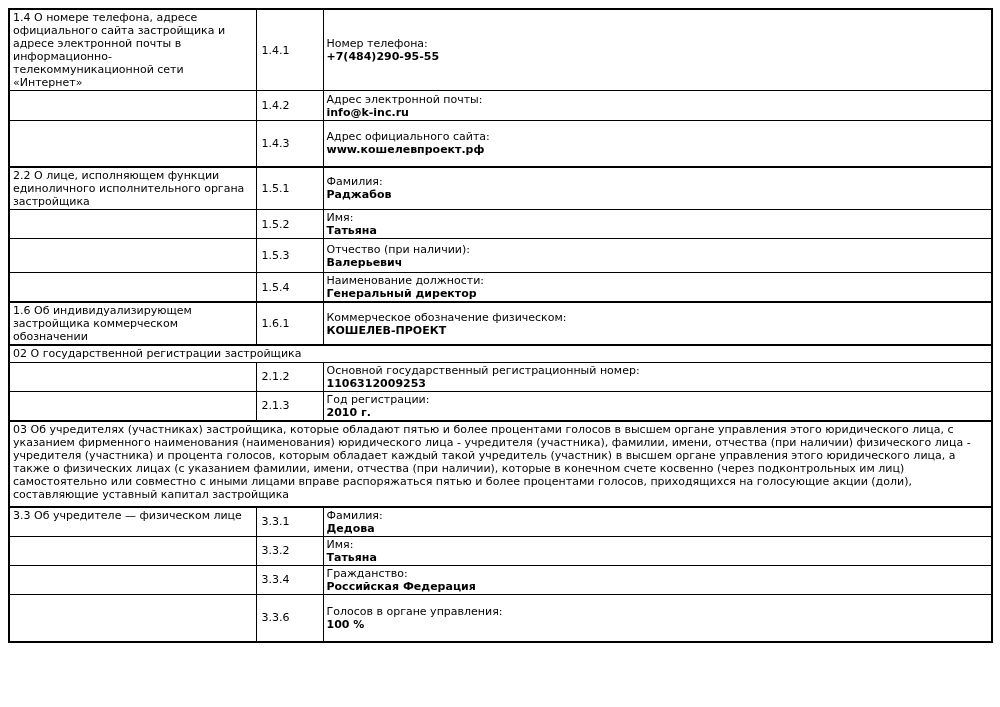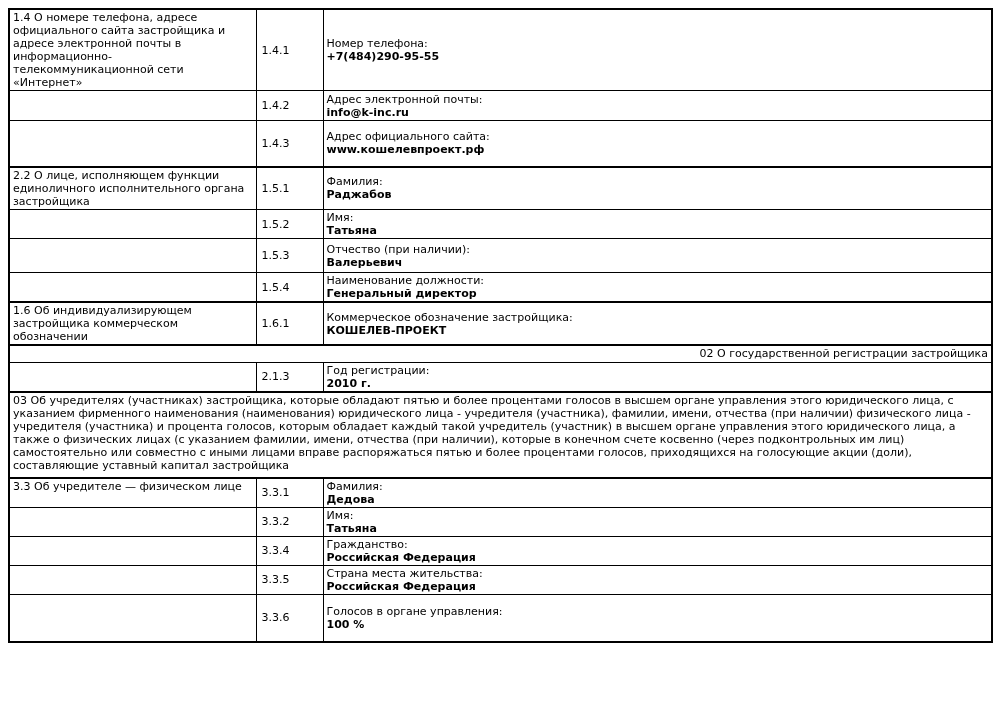--- a/index.html
+++ b/index.html
@@ -27,21 +27,21 @@
     padding: 1px 3px;
     overflow: hidden;
     word-wrap: break-word;
   }
   
   tr.gs td { border-top: 2px solid #000000; }
 
   td.desc  { vertical-align: top; }
   td.num   { vertical-align: middle; padding-left: 5px; }
   td.val   { vertical-align: middle; }
-  td.hdr   { vertical-align: middle; text-align: right; }
+  td.hdr   { vertical-align: middle; }
   td.para  { vertical-align: top; }
 
   .val .v, .bold { font-weight: bold; }
 </style>
 </head>
 <body>
 
 <table class="doc-table">
   <colgroup>
     <col style="width:247px">
@@ -105,29 +105,37 @@
       <td class="val">
         <div>Наименование должности:</div>
         <div class="v">Генеральный директор</div>
       </td>
     </tr>
 
     <tr class="gs" style="height:43px">
       <td class="desc">1.6 Об индивидуализирующем застройщика коммерческом обозначении</td>
       <td class="num">1.6.1</td>
       <td class="val">
-        <div>Коммерческое обозначение застройщика:</div>
+        <div>Коммерческое обозначение физическом:</div>
         <div class="v">КОШЕЛЕВ-ПРОЕКТ</div>
       </td>
     </tr>
 
     <tr class="gs" style="height:17px">
       <td class="hdr" colspan="3">02 О государственной регистрации застройщика</td>
     </tr>
 
+    <tr style="height:28px">
+      <td class="desc"></td>
+      <td class="num">2.1.2</td>
+      <td class="val">
+        <div>Основной государственный регистрационный номер:</div>
+        <div class="v">1106312009253</div>
+      </td>
+    </tr>
     <tr style="height:28px">
       <td class="desc"></td>
       <td class="num">2.1.3</td>
       <td class="val">
         <div>Год регистрации:</div>
         <div class="v">2010 г.</div>
       </td>
     </tr>
 
     <tr class="gs" style="height:86px">
@@ -151,28 +159,20 @@
       </td>
     </tr>
     <tr style="height:29px">
       <td class="desc"></td>
       <td class="num">3.3.4</td>
       <td class="val">
         <div>Гражданство:</div>
         <div class="v">Российская Федерация</div>
       </td>
     </tr>
-    <tr style="height:29px">
-      <td class="desc"></td>
-      <td class="num">3.3.5</td>
-      <td class="val">
-        <div>Страна места жительства:</div>
-        <div class="v">Российская Федерация</div>
-      </td>
-    </tr>
     <tr style="height:48px">
       <td class="desc"></td>
       <td class="num">3.3.6</td>
       <td class="val">
         <div>Голосов в органе управления:</div>
         <div class="v">100 %</div>
       </td>
     </tr>
 
   </tbody>

